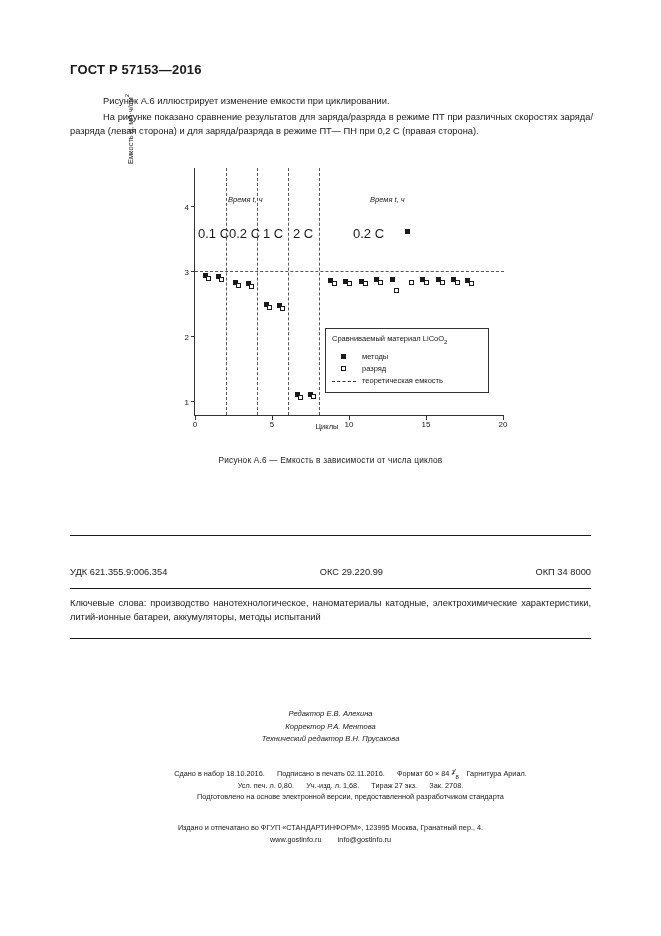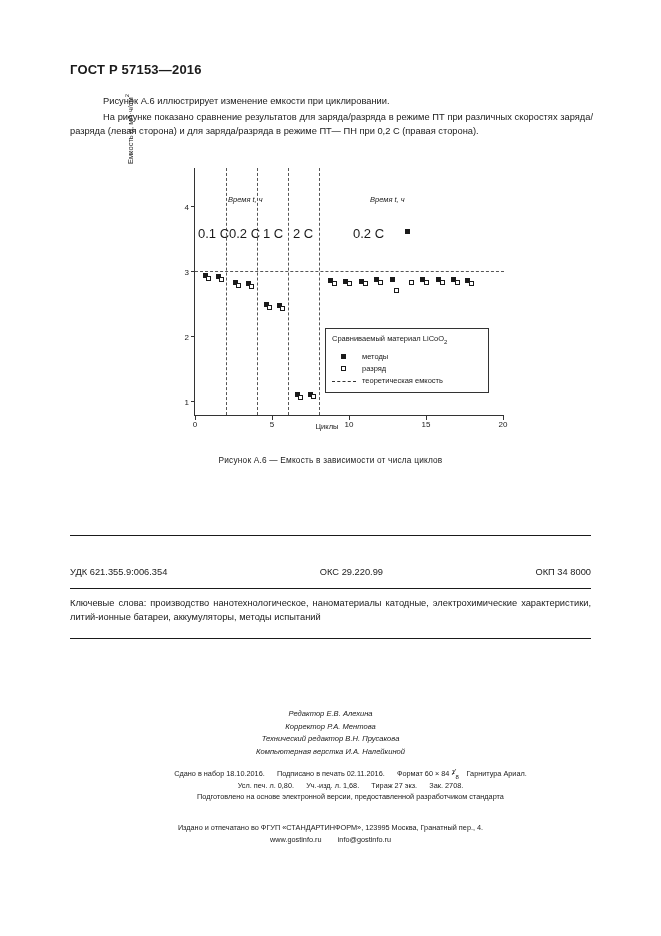--- a/index.html
+++ b/index.html
@@ -421,21 +421,20 @@
   <div class="rule" style="top:588px;"></div>
 
   <div class="keywords">Ключевые слова: производство нанотехнологическое, наноматериалы катодные, электрохимические характеристики, литий-ионные батареи, аккумуляторы, методы испытаний</div>
 
   <div class="rule" style="top:638px;"></div>
 
   <div class="credits">
     <div><i>Редактор  Е.В. Алехина</i></div>
     <div><i>Корректор Р.А. Ментова</i></div>
     <div><i>Технический редактор В.Н. Прусакова</i></div>
-    <div><i>Компьютерная верстка  И.А. Налейкиной</i></div>
   </div>
 
   <div class="imprint1">
     <span class="row">
       <span>Сдано в набор 18.10.2016.</span>
       &nbsp;&nbsp;&nbsp;&nbsp;
       <span>Подписано в печать 02.11.2016.</span>
       &nbsp;&nbsp;&nbsp;&nbsp;
       <span>Формат 60 × 84</span>
       <span class="fraction">

